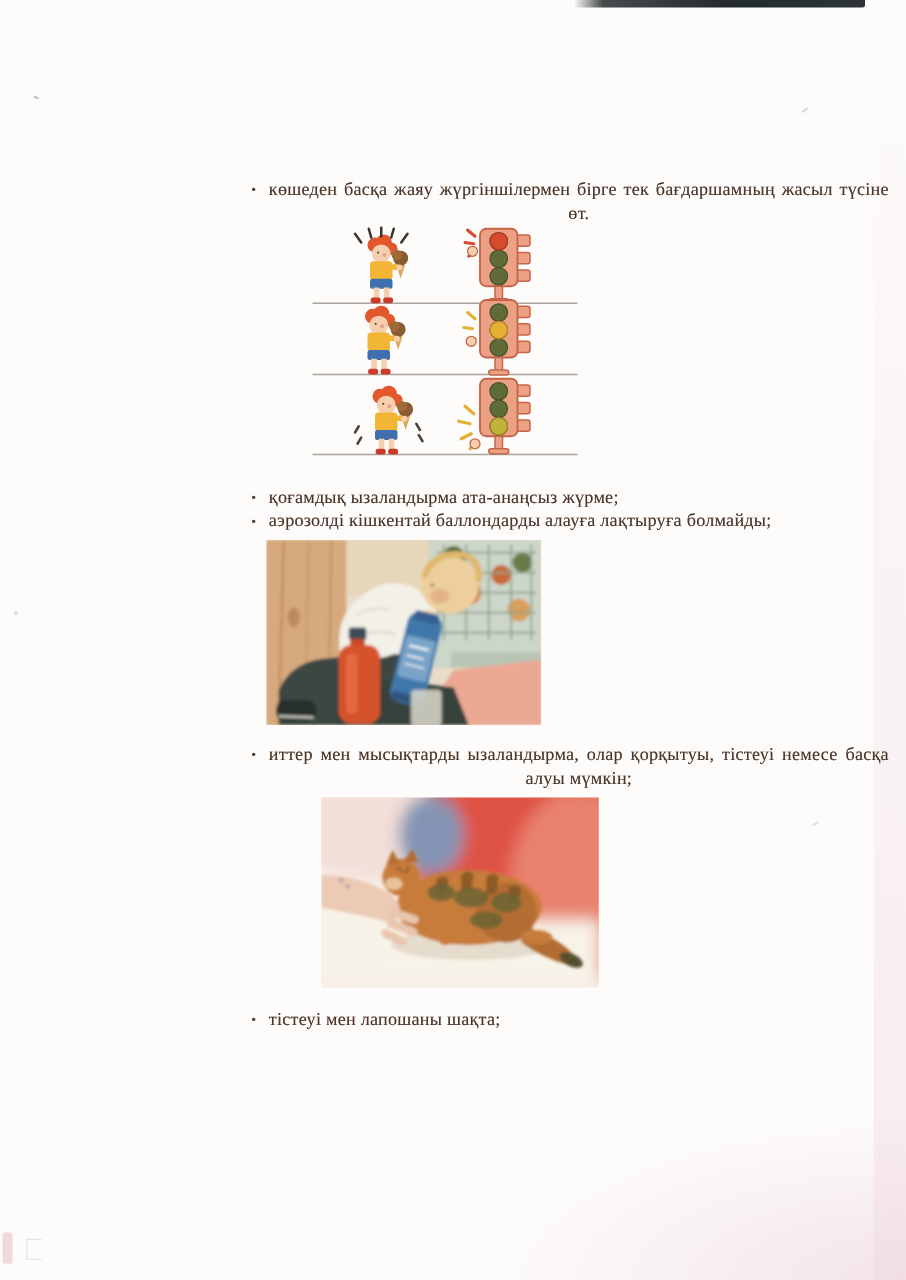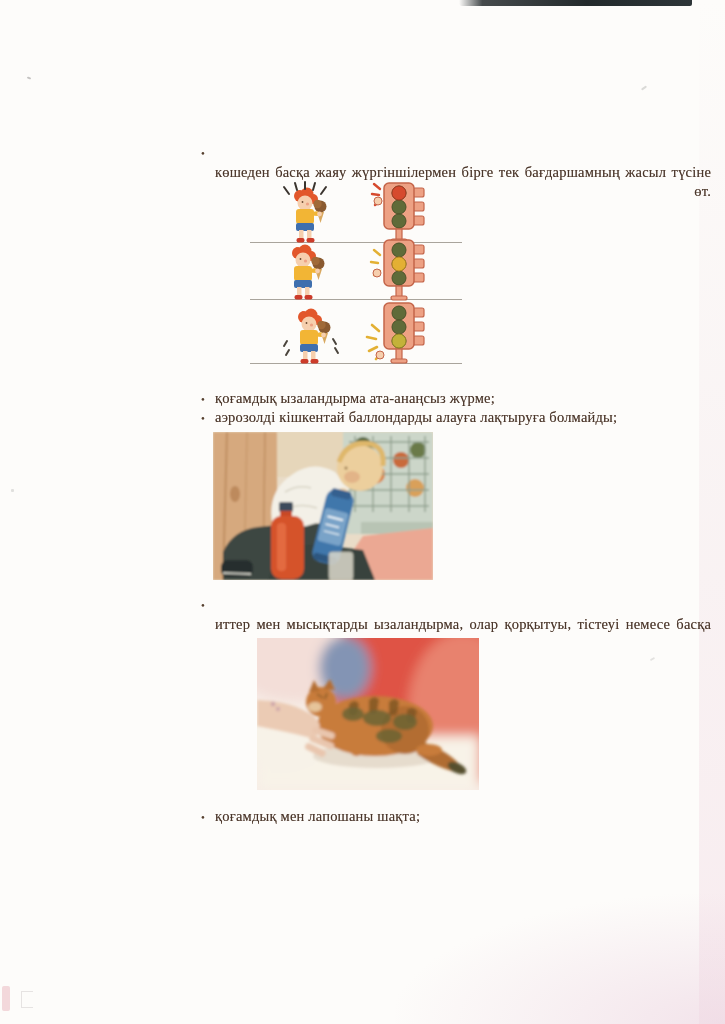--- a/index.html
+++ b/index.html
@@ -27,22 +27,22 @@
     text-shadow:0 0 .5px rgba(94,64,44,.55);
   }
   .bullet .dot{
     flex:0 0 auto;
     font-size:11px;
     line-height:19px;
     transform:translateY(.5px);
     color:#55402f;
   }
   .bullet .btext{flex:1 1 auto;max-width:496px;text-align:justify;}
-  .jline{display:block;text-align:justify;text-align-last:justify;margin-top:20px;}
-  .nline{display:block;text-align:right;}
+  .jline{display:block;text-align:justify;text-align-last:justify;}
+  .nline{display:block;text-align:center;}
   
   .fig{position:absolute;}
   .fig svg{display:block;}
   
   .scan-topbar{
     position:absolute;left:459px;top:0;width:233px;height:6px;
     background:linear-gradient(90deg,rgba(38,44,46,0) 0%,rgba(38,44,46,.85) 10%,#232a2c 55%,#2d3538 100%);
     border-radius:0 0 2px 3px;
   }
   .scan-right-tint{
@@ -278,20 +278,21 @@
 
         <rect x="116" y="120" width="24" height="28" rx="3" fill="#dcd9cc" opacity="0.85" stroke="#c0bdae" stroke-width="1"></rect>
       </g>
     </svg>
   </div>
 
   <div class="bullet" style="top:595px;">
     <span class="dot">•</span>
     <div class="btext">
       <span class="jline">иттер мен мысықтарды ызаландырма, олар қорқытуы, тістеуі немесе басқа</span>
+      <span class="nline">алуы мүмкін;</span>
     </div>
   </div>
 
   <div class="fig" style="left:257px;top:638px;">
     <svg width="222" height="152" viewBox="0 0 222 152">
       <defs>
         <filter id="ph2a" x="-30%" y="-30%" width="160%" height="160%">
             <feGaussianBlur stdDeviation="6"></feGaussianBlur>
           </filter>
         <filter id="ph2b" x="-20%" y="-20%" width="140%" height="140%">
@@ -348,16 +349,16 @@
           <rect x="56" y="88" width="24" height="7" rx="3.5" transform="rotate(18 56 88)"></rect>
           <rect x="54" y="96" width="26" height="7" rx="3.5" transform="rotate(22 54 96)"></rect>
           <rect x="50" y="104" width="22" height="7" rx="3.5" transform="rotate(26 50 104)"></rect>
         </g>
       </g>
     </svg>
   </div>
 
   <div class="bullet" style="top:807px;">
     <span class="dot">•</span>
-    <div class="btext">қоғамдық мен лапошаны шақта;</div>
+    <div class="btext">тістеуі мен лапошаны шақта;</div>
   </div>
 
 </div>
 
 </body></html>

